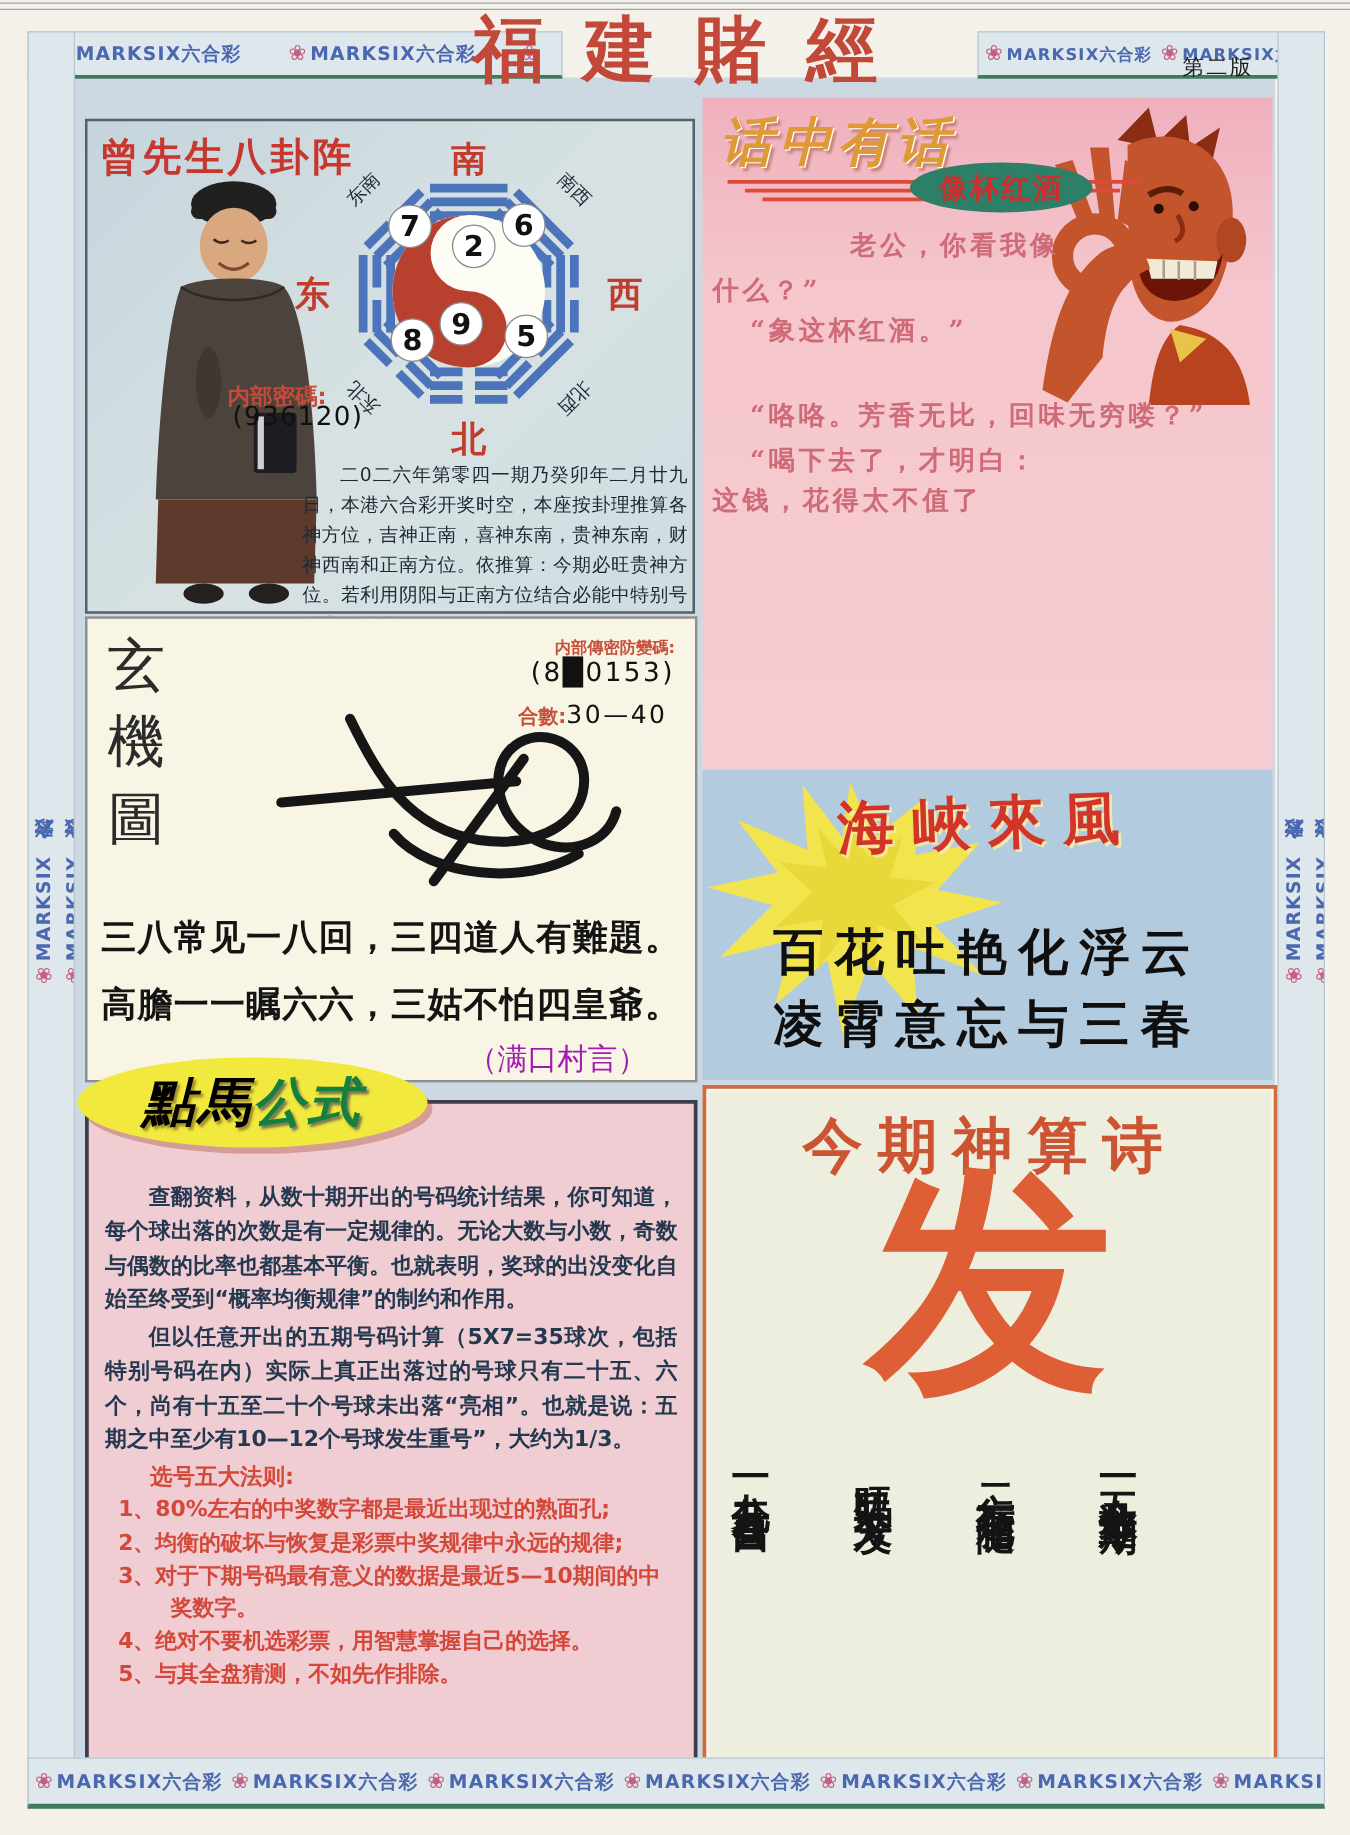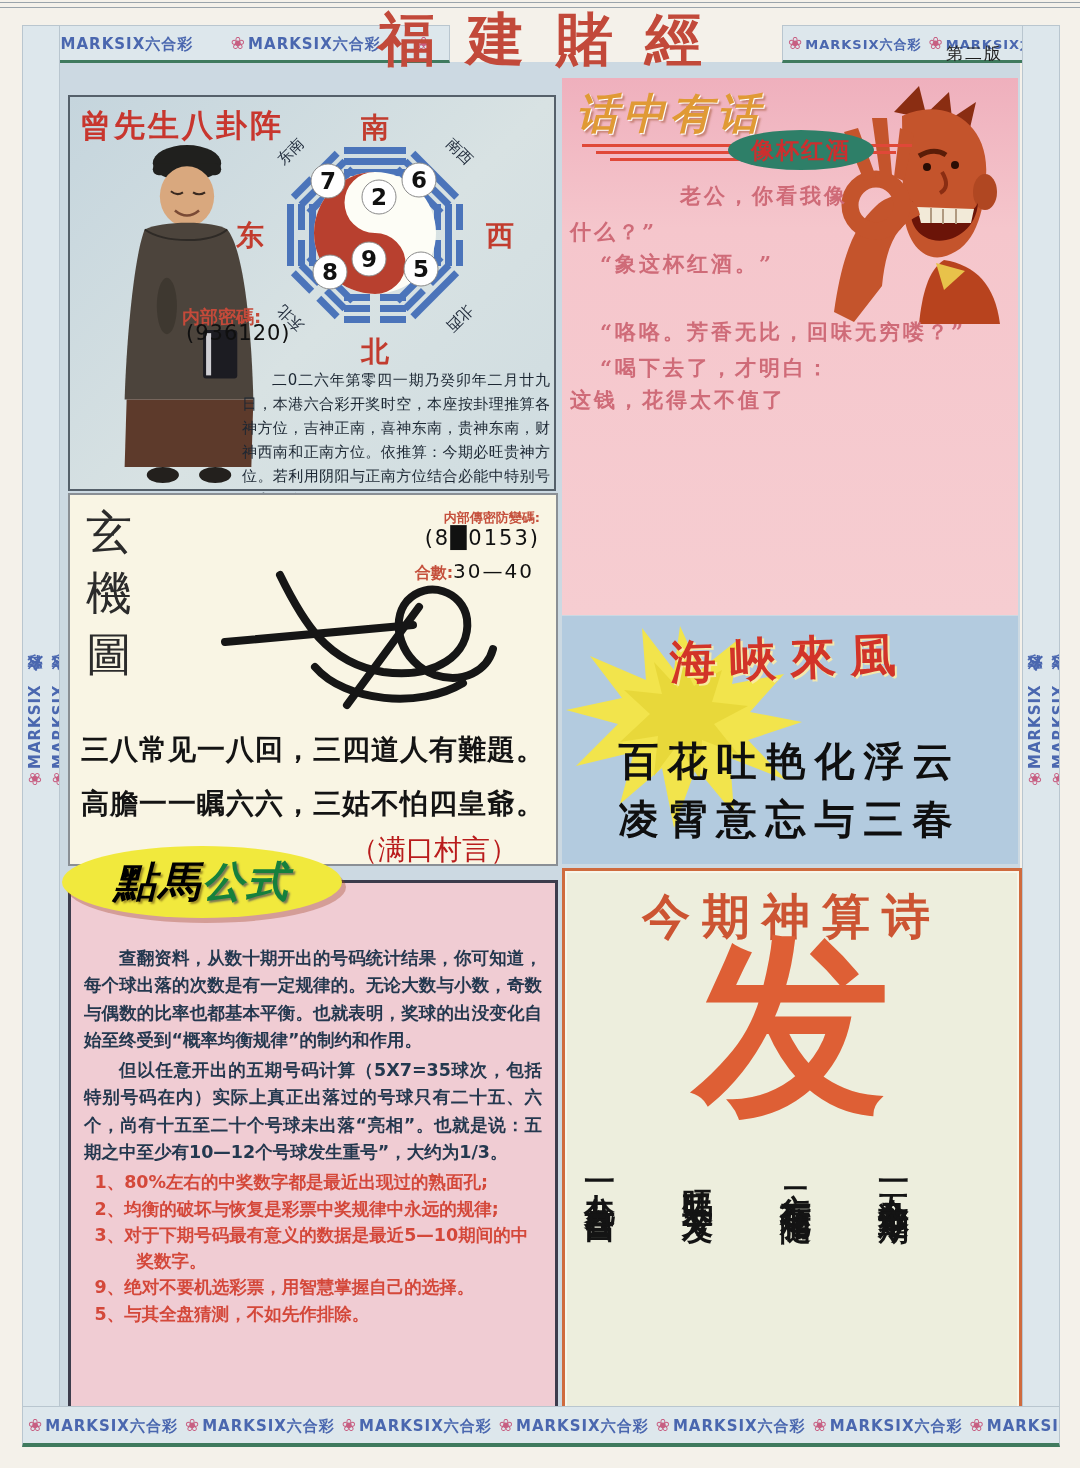--- a/index.html
+++ b/index.html
@@ -51,21 +51,21 @@
   .mys-title{position:absolute;left:16px;top:14px;display:flex;flex-direction:column;gap:15px;
      font-family:"DejaVu Serif","Liberation Serif",serif;font-size:46px;color:#2b2b2b;line-height:1;}
   .code-label{position:absolute;right:16px;top:14px;font-size:13px;color:#c5503c;font-weight:700;}
   .code-value{position:absolute;right:16px;top:31px;font-size:21px;color:#111;letter-spacing:2px;}
   .sum-row{position:absolute;right:22px;top:64px;font-size:20px;}
   .sum-row .lab{color:#c5503c;font-weight:700;font-size:16px;}
   .sum-row .val{color:#111;letter-spacing:2px;}
   .verse{position:absolute;left:0;width:100%;text-align:center;font-size:28px;font-weight:900;
      color:#141414;letter-spacing:1px;}
   .verse1{top:236px;}  .verse2{top:290px;}
-  .attribution{position:absolute;right:38px;top:336px;font-size:28px;color:#b91c1c;
+  .attribution{position:absolute;right:38px;top:336px;font-size:24px;color:#a21caf;
      font-family:"DejaVu Serif","Liberation Serif",serif;}
   
   .formula-ellipse{left:62px;top:846px;width:280px;height:72px;background:#f1e93d;
      border-radius:50%;z-index:5;display:flex;align-items:center;justify-content:center;
      box-shadow:4px 5px 0 rgba(160,70,40,.35);}
   .f-red{font-size:42px;font-weight:900;font-style:italic;color:#000000;
      text-shadow:2px 2px 2px rgba(60,30,10,.45);letter-spacing:2px;}
   .f-white{font-size:42px;font-weight:900;font-style:italic;color:#15803d;
      text-shadow:2px 2px 2px rgba(90,90,90,.8);letter-spacing:2px;}
   .formula-box{left:68px;top:880px;width:484px;height:557px;background:#f0ccd3;
@@ -300,24 +300,25 @@
 
 <div class="abs formula-ellipse">
   <span class="f-red">點馬</span>
   <span class="f-white">公式</span>
 </div>
 
 <div class="abs formula-box">
   <div class="f-content">
     <p class="f-para">查翻资料，从数十期开出的号码统计结果，你可知道，每个球出落的次数是有一定规律的。无论大数与小数，奇数与偶数的比率也都基本平衡。也就表明，奖球的出没变化自始至终受到“概率均衡规律”的制约和作用。</p>
     <p class="f-para">但以任意开出的五期号码计算（5X7=35球次，包括特别号码在内）实际上真正出落过的号球只有二十五、六个，尚有十五至二十个号球未出落“亮相”。也就是说：五期之中至少有10—12个号球发生重号”，大约为1/3。</p>
+    <div class="rules-title">选号五大法则:</div>
     <div class="rule-item">1、80%左右的中奖数字都是最近出现过的熟面孔;</div>
     <div class="rule-item">2、均衡的破坏与恢复是彩票中奖规律中永远的规律;</div>
     <div class="rule-item">3、对于下期号码最有意义的数据是最近5—10期间的中奖数字。</div>
-    <div class="rule-item">9、绝对不要机选彩票，用智慧掌握自己的选择。</div>
+    <div class="rule-item">4、绝对不要机选彩票，用智慧掌握自己的选择。</div>
     <div class="rule-item">5、与其全盘猜测，不如先作排除。</div>
   </div>
 </div>
 
 <div class="abs dialog-box">
   <div class="dialog-title">话中有话</div>
   <div class="streaks">
       <i></i>
       <i></i>
       <i></i>

